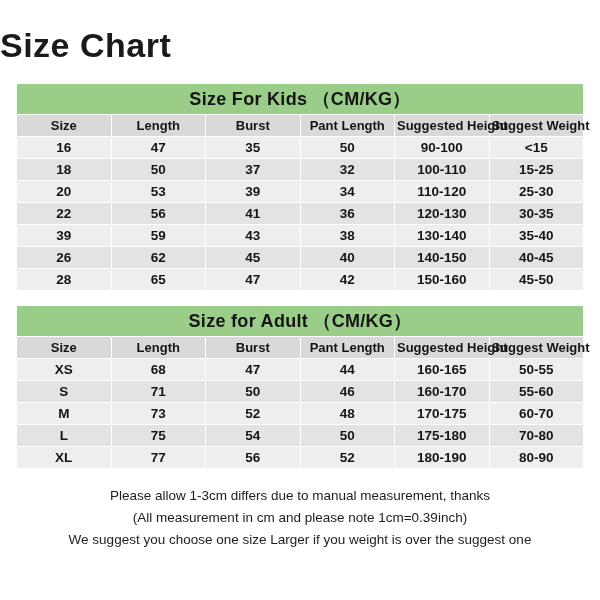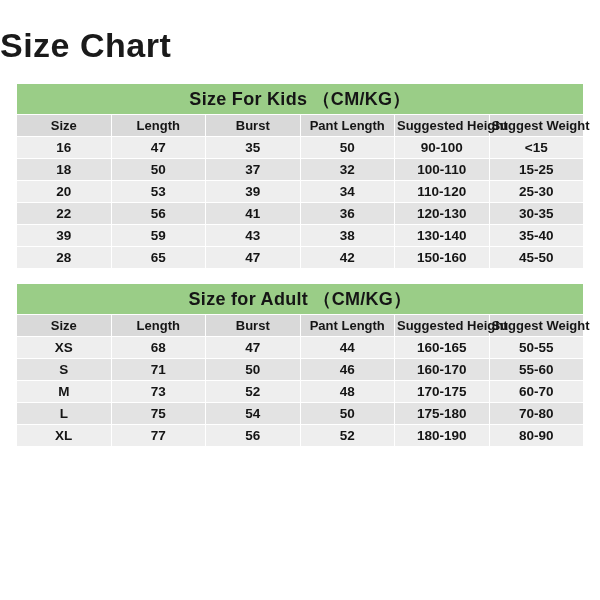--- a/index.html
+++ b/index.html
@@ -134,20 +134,28 @@
           <td>30-35</td>
         </tr>
         <tr class="row-a">
           <td>39</td>
           <td>59</td>
           <td>43</td>
           <td>38</td>
           <td>130-140</td>
           <td>35-40</td>
         </tr>
+        <tr class="row-b">
+          <td>26</td>
+          <td>62</td>
+          <td>45</td>
+          <td>40</td>
+          <td>140-150</td>
+          <td>40-45</td>
+        </tr>
         <tr class="row-a">
           <td>28</td>
           <td>65</td>
           <td>47</td>
           <td>42</td>
           <td>150-160</td>
           <td>45-50</td>
         </tr>
       </tbody>
     </table>
@@ -205,14 +213,19 @@
           <td>77</td>
           <td>56</td>
           <td>52</td>
           <td>180-190</td>
           <td>80-90</td>
         </tr>
       </tbody>
     </table>
   </div>
 
+  <div class="notes">
+    <div>Please allow 1-3cm differs due to manual measurement, thanks</div>
+    <div>(All measurement in cm and please note 1cm=0.39inch)</div>
+    <div>We suggest you choose one size Larger if you weight is over the suggest one</div>
+  </div>
 
 </div>
 
 </body></html>

